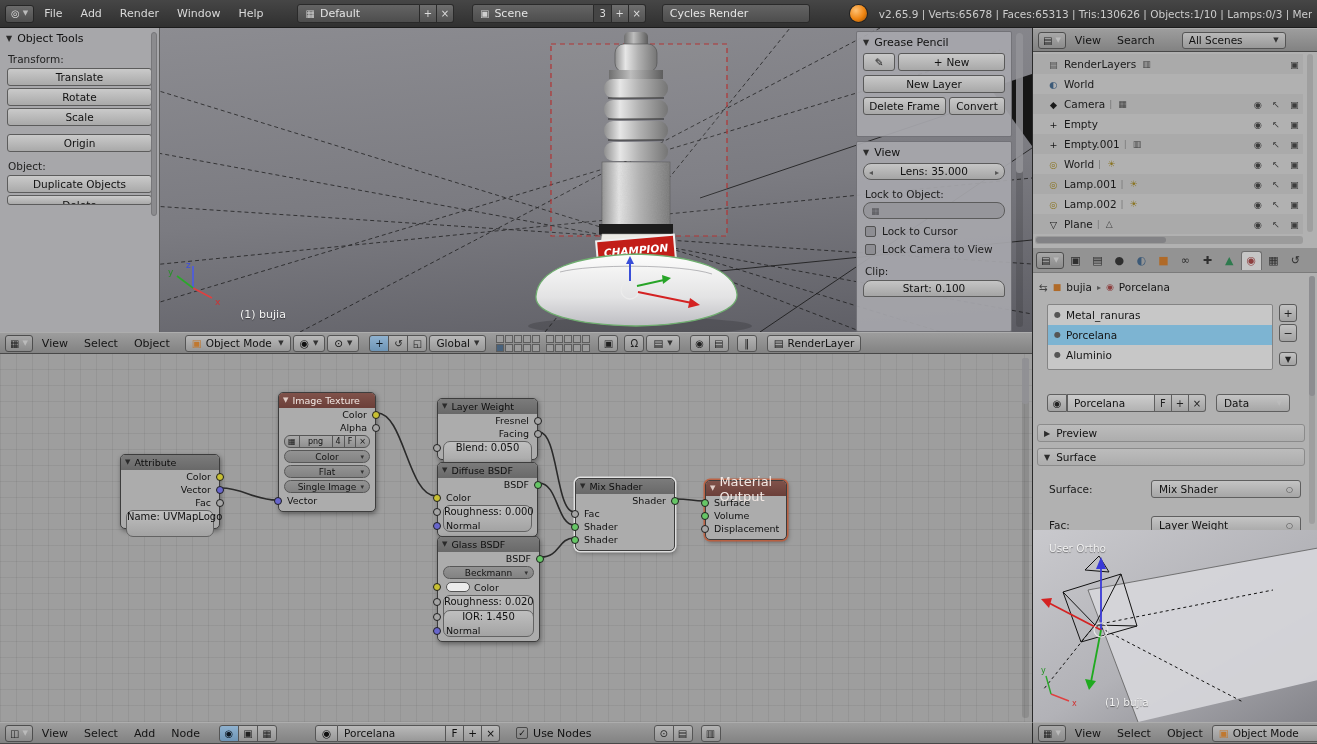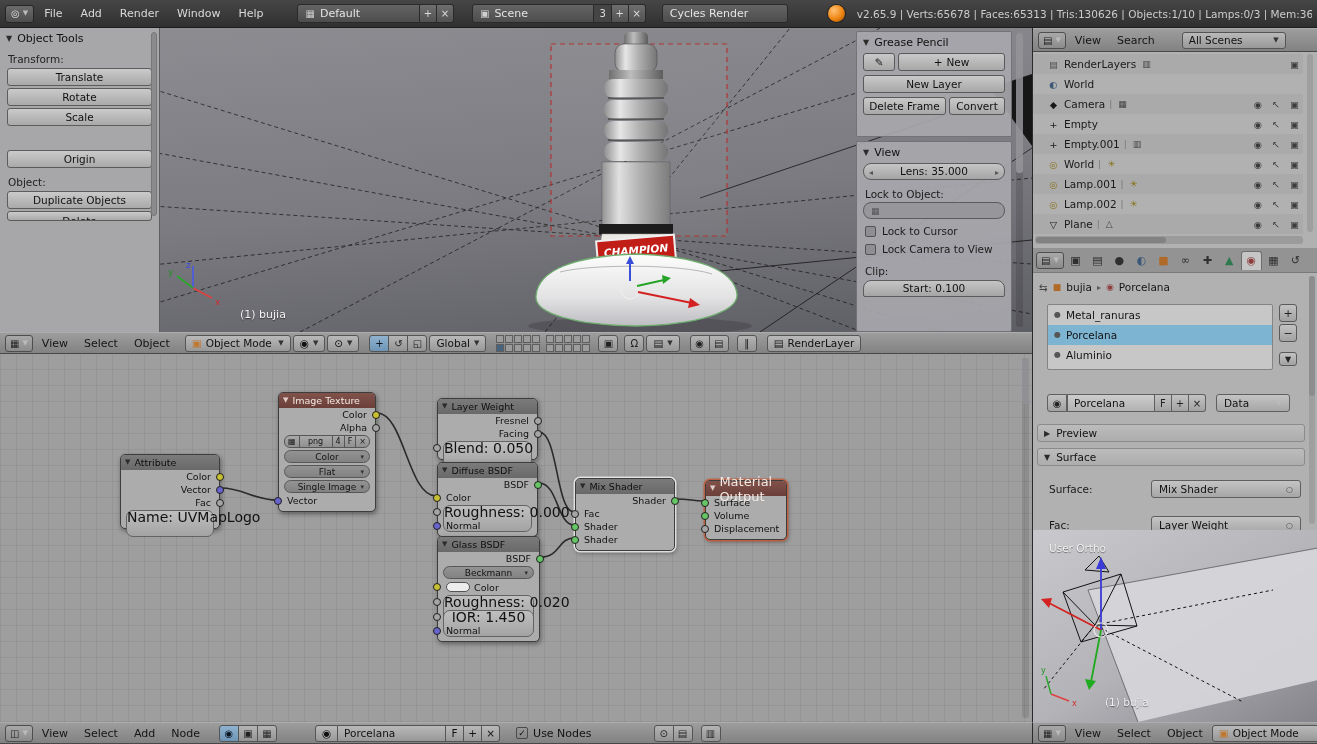--- a/index.html
+++ b/index.html
@@ -107,21 +107,21 @@
   .nh.red{background:linear-gradient(#80524a,#6b3f39);color:#f2e8e4;}
   .nh.red .tri{color:#e0cdc7;}
   .nrow{position:relative;height:13px;line-height:13px;padding:0 8px;white-space:nowrap;}
   .nrow.out{text-align:right;}
   .nrow.fld{height:15px;padding:1px 5px;}
   .sock{position:absolute;width:8px;height:8px;border-radius:50%;border:1px solid #1f1f1f;
     top:50%;margin-top:-4px;}
   .sock.l{left:-5px;} .sock.r{right:-5px;}
   .s-col{background:#c8c032;} .s-vec{background:#6866cc;} .s-val{background:#a5a5a5;} .s-shd{background:#66c666;}
   .nfield{height:27px;line-height:12px;background:linear-gradient(#bfbfbf,#a3a3a3);
-    border:1px solid #636363;border-radius:7px;text-align:center;font-size:14px;color:#111;}
+    border:1px solid #636363;border-radius:7px;text-align:center;font-size:10px;color:#111;}
   .nmenu{height:13px;line-height:12px;background:linear-gradient(#939393,#828282);
     border:1px solid #575757;border-radius:7px;text-align:center;font-size:9px;color:#151515;position:relative;}
   .nmenu:after{content:"▾";position:absolute;right:5px;top:0;font-size:7px;color:#333;}
   .idrow{display:flex;height:13px;margin:1px 5px;}
   .seg{height:13px;border:1px solid #565656;margin-left:-1px;background:linear-gradient(#a9a9a9,#909090);
     font-size:8px;display:flex;align-items:center;justify-content:center;padding:0 3px;color:#151515;}
   .seg.first{border-radius:6px 0 0 6px;margin-left:0;}
   .seg.lastr{border-radius:0 6px 6px 0;}
   .swrow{display:flex;align-items:center;gap:4px;height:14px;padding:0 8px;position:relative;}
   .swatch{width:24px;height:10px;background:#ececec;border:1px solid #555;border-radius:5px;}
@@ -213,21 +213,21 @@
       <span class="idmain">
         <span class="dkicon">▣</span>
         <span style="width:92px;">Scene</span>
       </span>
       <span class="users">3</span>
       <span class="idbtn">+</span>
       <span class="idbtn last">×</span>
     </span>
 
     <span class="idblock" style="margin-left:14px;">
-      <span class="idmain solo" style="width:126px;">
+      <span class="idmain solo" style="width:148px;">
         <span able="false">Cycles Render</span>
       </span>
     </span>
 
     <span id="blogo"></span>
     <span id="hstats">v2.65.9 | Verts:65678 | Faces:65313 | Tris:130626 | Objects:1/10 | Lamps:0/3 | Mem:36.72M</span>
   </div>
 
   <div id="viewport" class="region">
 
@@ -324,21 +324,21 @@
 
     <div id="tool-shelf">
       <div class="phead">
         <span class="tri">▼</span>
         <span>Object Tools</span>
       </div>
       <div class="slabel">Transform:</div>
       <div class="tbtn">Translate</div>
       <div class="tbtn">Rotate</div>
       <div class="tbtn">Scale</div>
-      <div class="tbtn" style="margin-top:24px;">Origin</div>
+      <div class="tbtn" style="margin-top:8px;">Origin</div>
       <div class="slabel">Object:</div>
       <div class="tbtn">Duplicate Objects</div>
       <div class="tbtn" style="height:10px;overflow:hidden;line-height:18px;">Delete</div>
       <div id="shelf-scroll"></div>
     </div>
 
     <div class="fpanel" style="left:856px;top:3px;height:106px;">
       <div class="phead">
         <span class="tri">▼</span>
         <span>Grease Pencil</span>

